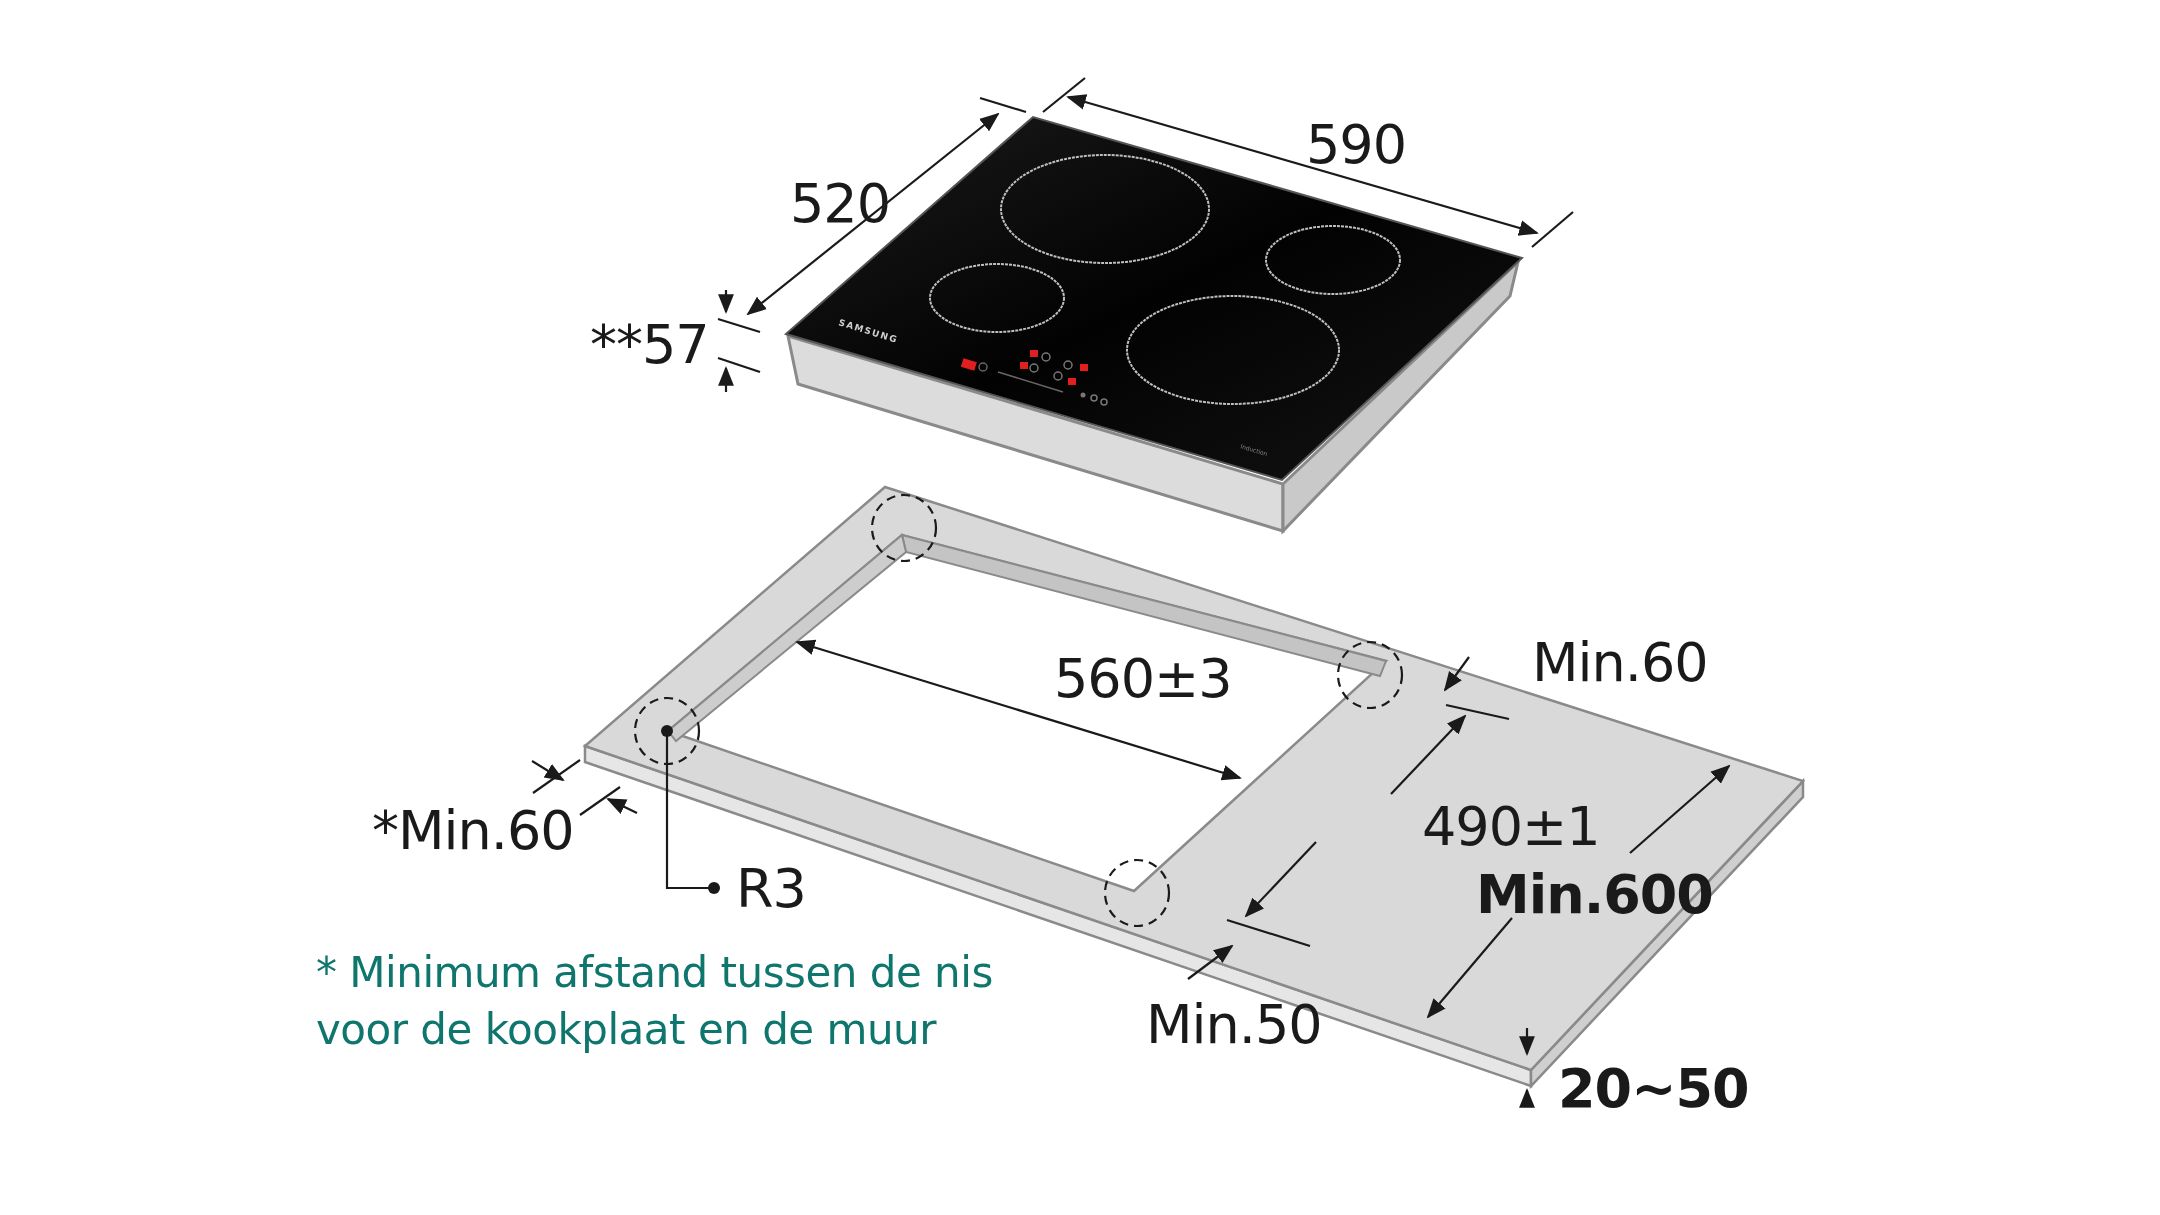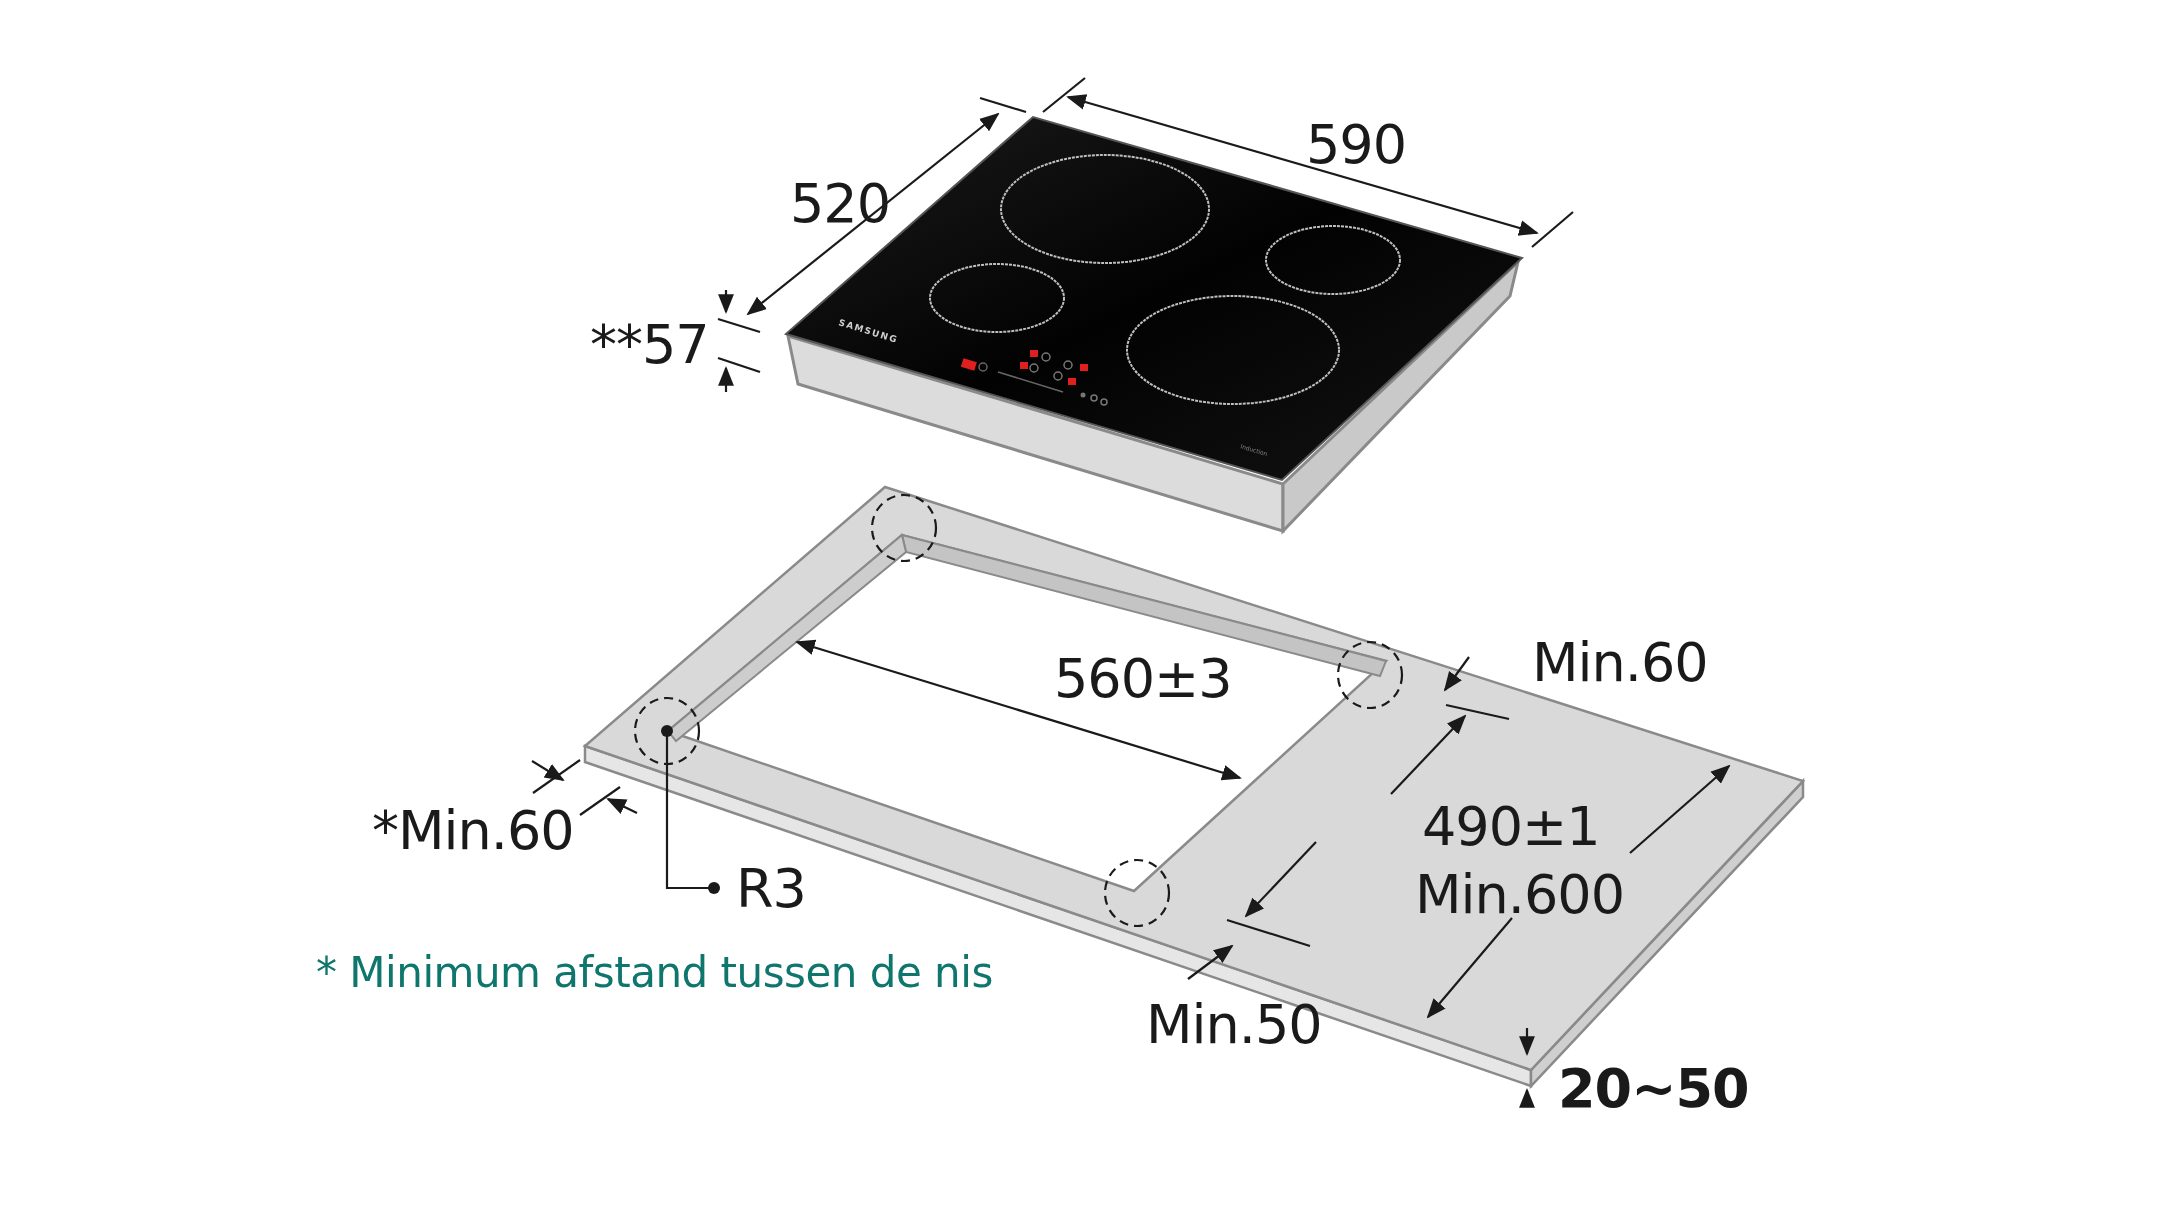--- a/index.html
+++ b/index.html
@@ -131,18 +131,19 @@
 <div class="dim-label" style="left:1306px; top:102px;margin-top:16px;">590</div>
 <div class="dim-label" style="left:590px; top:318px;">**57</div>
 
 <div class="dim-label" style="left:1054px; top:652px;">560±3</div>
 <div class="dim-label" style="left:1422px; top:800px;">490±1</div>
 <div class="dim-label" style="left:736px; top:862px;">R3</div>
 
 <div class="dim-label" style="left:1532px; top:636px;">Min.60</div>
 <div class="dim-label" style="left:372px; top:804px;">*Min.60</div>
 <div class="dim-label" style="left:1146px; top:998px;">Min.50</div>
-<div class="dim-label" style="left:1415px; top:868px;">Min.600</div>
+<div class="dim-label" style="left:1476px; top:868px;font-weight:bold;">Min.600</div>
 <div class="dim-label" style="left:1558px; top:1062px;font-weight:bold;">20~50</div>
 
 <div class="footnotes">
   <div>* Minimum afstand tussen de nis</div>
+  <div>voor de kookplaat en de muur</div>
 </div>
 
 </body></html>

